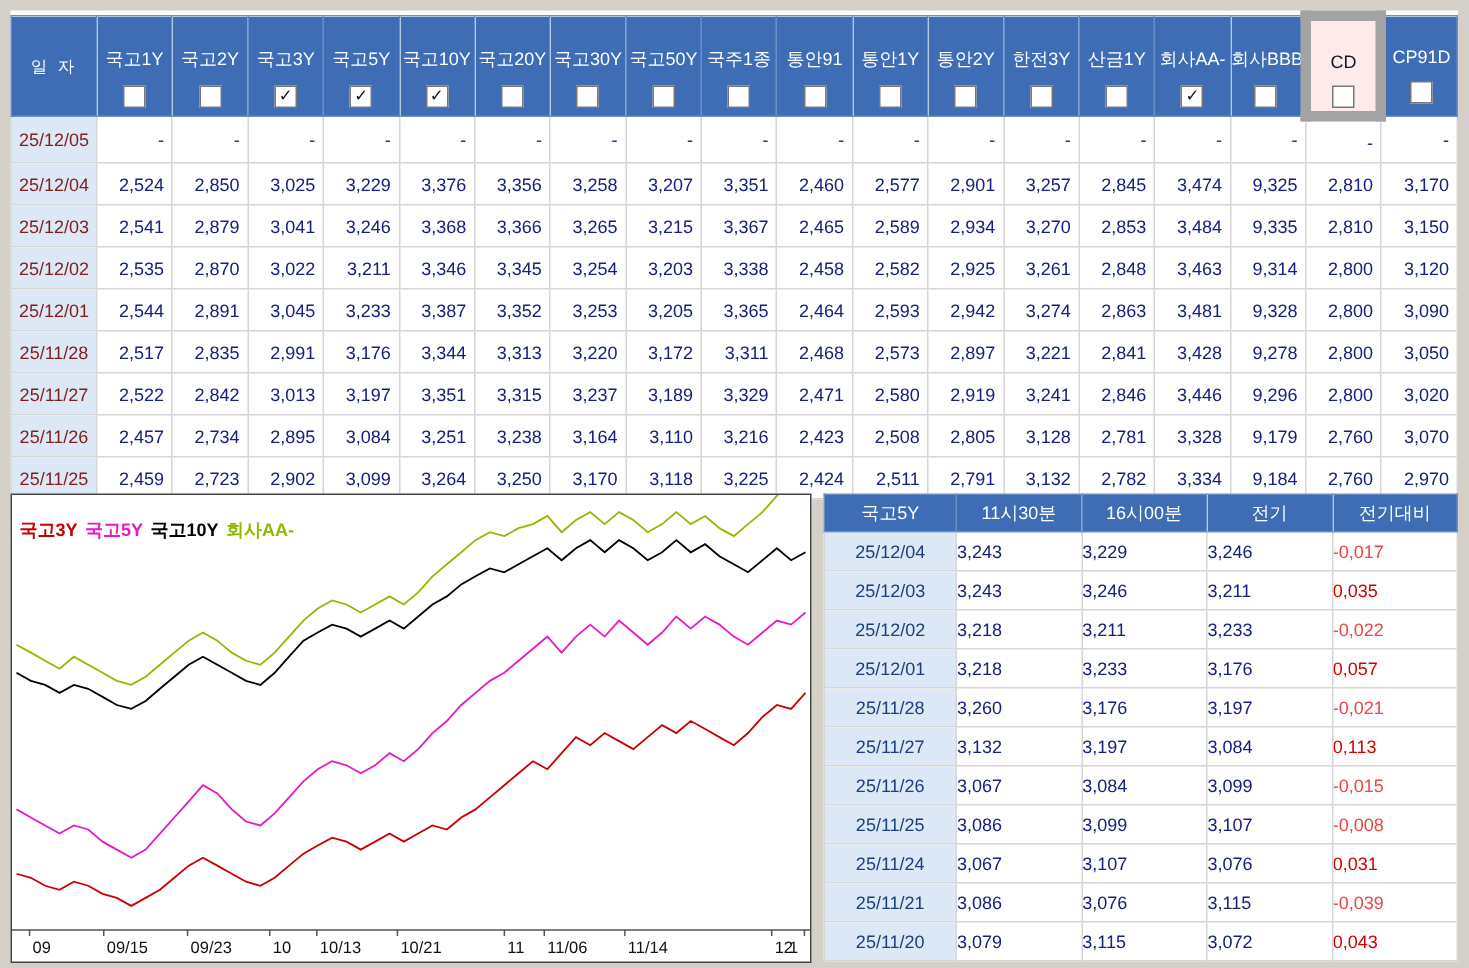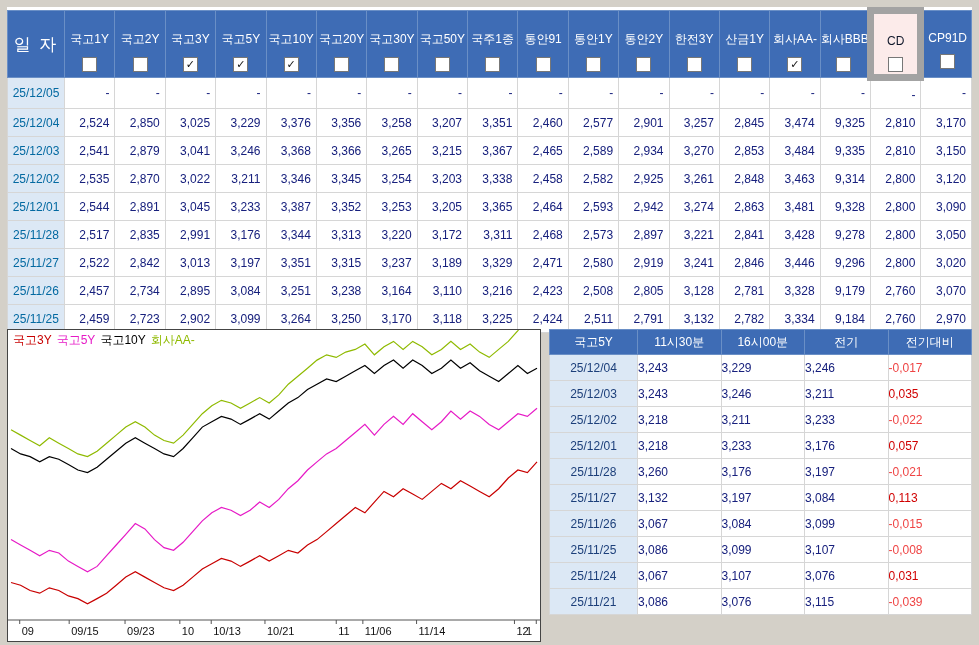--- a/index.html
+++ b/index.html
@@ -8,39 +8,39 @@
     background:#d4d0c8;
     font-family:"Liberation Sans","DejaVu Sans",sans-serif;
   }
   
   table{border-collapse:collapse;table-layout:fixed;}
   .top-table{position:absolute;left:7px;top:7px;width:965px;background:#fff;}
   .top-table th{
     background:#3e6cb5;color:#fff;font-size:12px;font-weight:normal;
     border:1px solid #6a8fc6;padding:0;height:60px;vertical-align:top;overflow:hidden;
   }
-  .top-table th.date{vertical-align:middle;font-size:17px;letter-spacing:2px;margin-top:40px;}
+  .top-table th.date{vertical-align:middle;font-size:11px;letter-spacing:2px;margin-top:40px;}
   .top-table th .lbl{display:block;padding-top:20px;text-align:center;white-space:nowrap;}
   .top-table th .cbwrap{display:block;text-align:center;margin-top:9px;}
   .cb{
     display:inline-block;width:13px;height:13px;background:#fff;border:1px solid #777;
     font-size:11px;line-height:13px;color:#111;text-align:center;vertical-align:middle;cursor:pointer;
   }
   .top-table th.hl{background:#fcebea;color:#0f172a;border:7px solid #a3a3a3;}
   .top-table td{
     border:1px solid #d6d6d6;font-size:12px;height:27px;color:#17207d;
     text-align:right;padding:0 5px 0 0;background:#fff;white-space:nowrap;overflow:hidden;
   }
-  .top-table td.date{background:#dce8f5;color:#0369a1;text-align:center;padding:0;}
+  .top-table td.date{background:#dce8f5;color:#7f1d1d;text-align:center;padding:0;}
   
   .chart-panel{
     position:absolute;left:7px;top:329px;width:534px;height:313px;
     background:#fff;border:1px solid #444;box-sizing:border-box;
   }
-  .legend{position:absolute;left:5px;top:2px;font-size:12px;font-weight:normal;z-index:2;white-space:nowrap;}
+  .legend{position:absolute;left:5px;top:15px;font-size:12px;font-weight:bold;z-index:2;white-space:nowrap;}
   .legend span{margin-right:5px;}
   .chart-panel svg{position:absolute;left:0;top:0;}
   
   .right-table{position:absolute;left:549px;top:329px;width:423px;background:#fff;}
   .right-table th{
     background:#3e6cb5;color:#fff;font-size:12px;font-weight:normal;
     border:1px solid #6a8fc6;height:24px;padding:0;white-space:nowrap;overflow:hidden;
   }
   .right-table td{
     border:1px solid #d6d6d6;font-size:12px;height:25px;color:#17207d;
@@ -460,15 +460,22 @@
           <td>3,076</td>
           <td class="pos">0,031</td>
         </tr>
         <tr>
           <td class="date">25/11/21</td>
           <td>3,086</td>
           <td>3,076</td>
           <td>3,115</td>
           <td class="neg">-0,039</td>
         </tr>
+        <tr>
+          <td class="date">25/11/20</td>
+          <td>3,079</td>
+          <td>3,115</td>
+          <td>3,072</td>
+          <td class="pos">0,043</td>
+        </tr>
       </tbody>
     </table>
 </div>
 
 </body></html>

